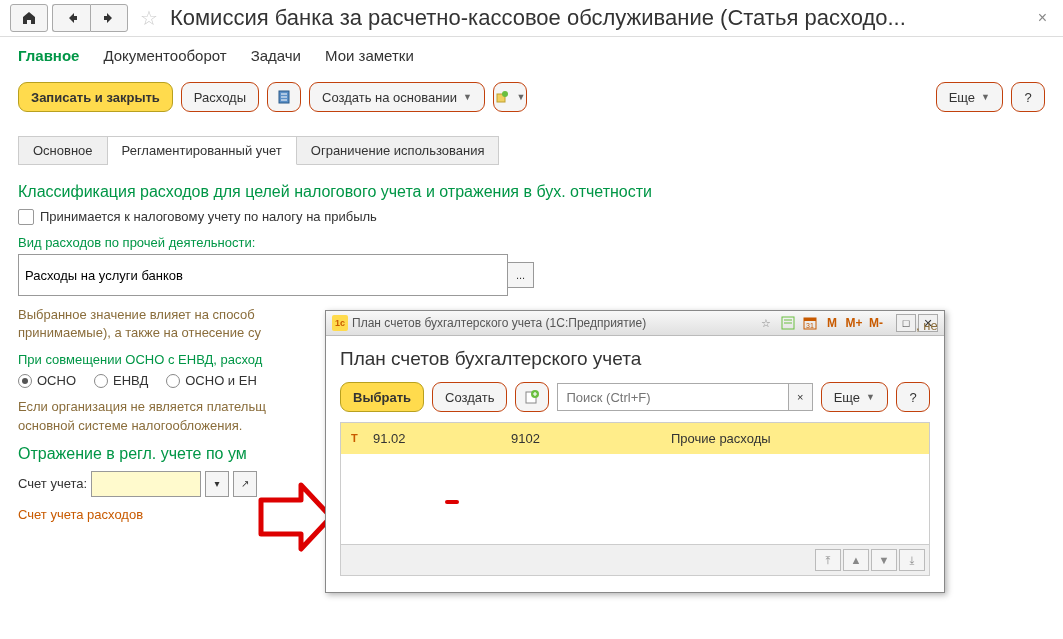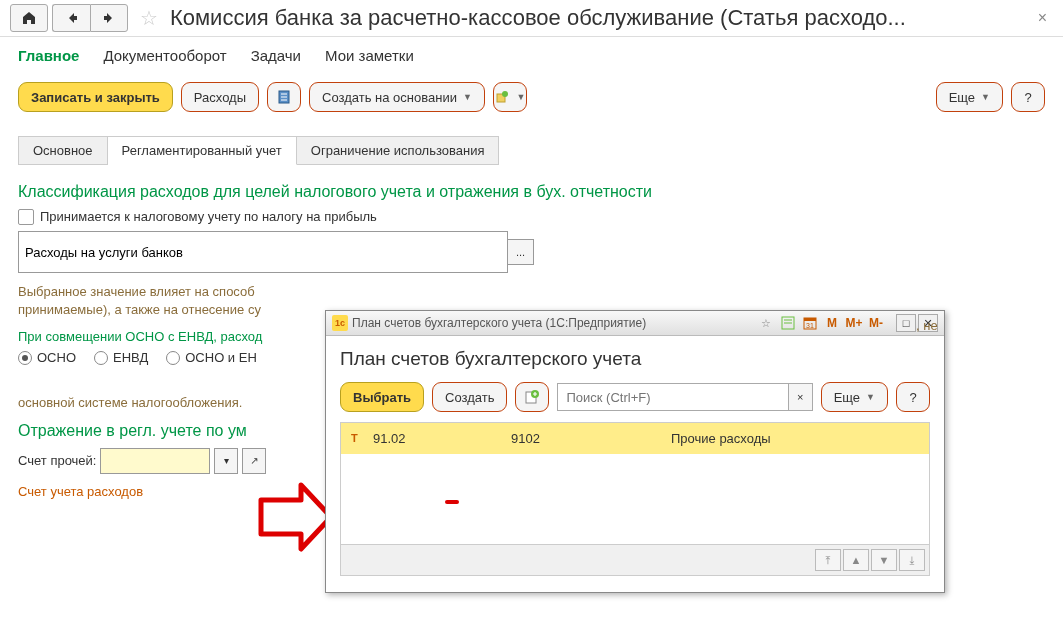--- a/index.html
+++ b/index.html
@@ -159,20 +159,21 @@
   <div class="subtab active">Регламентированный учет</div>
   <div class="subtab">Ограничение использования</div>
 </div>
 
 <div class="form-area">
   <div class="green-heading">Классификация расходов для целей налогового учета и отражения в бух. отчетности</div>
   <div class="checkbox-row">
     <div class="checkbox"></div>
     <span>Принимается к налоговому учету по налогу на прибыль</span>
   </div>
+  <div class="green-label">Вид расходов по прочей деятельности:</div>
   <div class="input-row">
     <input class="text-input" value="Расходы на услуги банков" style="">
     <div class="ellipsis-btn">...</div>
   </div>
   <div class="hint-text">
     <span>Выбранное значение влияет на способ</span><br>
     <span>принимаемые), а также на отнесение су</span>
   </div>
   <div class="green-label">При совмещении ОСНО с ЕНВД, расход</div>
   <div class="radio-row">
@@ -183,26 +184,26 @@
     <div class="radio-item">
       <div class="radio"></div>
       <span>ЕНВД</span>
     </div>
     <div class="radio-item">
       <div class="radio"></div>
       <span>ОСНО и ЕН</span>
     </div>
   </div>
   <div class="hint-text">
-    <br>
+    <span>Если организация не является плательщ</span><br>
     <span>основной системе налогообложения.</span>
   </div>
   <div class="green-heading">Отражение в регл. учете по ум</div>
   <div class="account-row">
-    <span>Счет прочей:</span>
+    <span>Счет учета:</span>
     <input class="account-input" style="">
     <div class="small-btn">▾</div>
     <div class="small-btn">↗</div>
   </div>
   <div class="orange-text">Счет учета расходов</div>
 </div>
 
 <svg class="red-arrow" width="80" height="70" viewBox="0 0 80 70">
   <path d="M 5 18 L 45 18 L 45 3 L 75 35 L 45 67 L 45 52 L 5 52 Z" fill="none" stroke="#d00" stroke-width="5" stroke-linejoin="round"></path>
 </svg>

